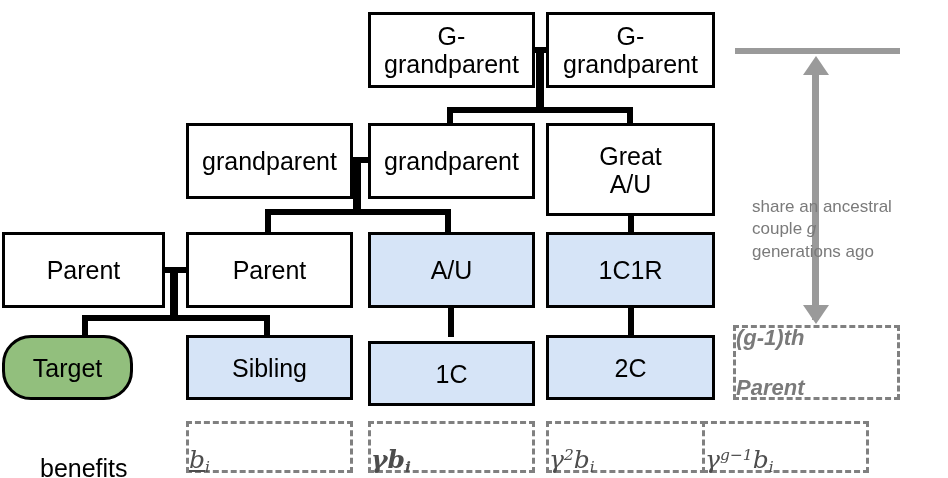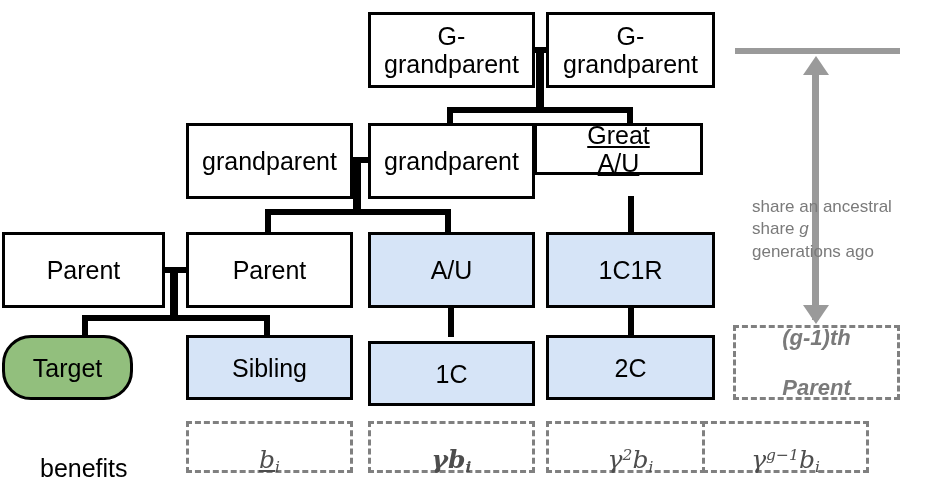--- a/index.html
+++ b/index.html
@@ -33,21 +33,21 @@
   .node.green { background: #92bf7d; }
   .node.blue  { background: #d6e4f7; }
 
   .dashbox {
     position: absolute;
     box-sizing: border-box;
     border: 3px dashed #808080;
     background: #ffffff;
     display: flex;
     align-items: center;
-    justify-content: center;
+    justify-content: flex-start;
     text-align: center;
     line-height: 1.15;
     color: #7a7a7a;
     white-space: pre-line;
     z-index: 3;
   }
   .dashbox.cousin {
     font-style: italic;
     font-weight: bold;
     font-size: 22px;
@@ -141,21 +141,21 @@
 
   <div class="edge" style="left:628px; top:305px; width:6px; height:32px;"></div>
 
   <div class="node" style="left:368px; top:12px; width:167px; height:76px;">G-
 grandparent</div>
   <div class="node" style="left:546px; top:12px; width:169px; height:76px;">G-
 grandparent</div>
 
   <div class="node" style="left:186px; top:123px; width:167px; height:76px;">grandparent</div>
   <div class="node" style="left:368px; top:123px; width:167px; height:76px;">grandparent</div>
-  <div class="node" style="left:534px; top:123px; width:169px; height:52px;text-decoration:underline;">Great
+  <div class="node" style="left:546px; top:123px; width:169px; height:93px;">Great
 A/U</div>
 
   <div class="node" style="left:2px; top:232px; width:163px; height:76px;">Parent</div>
   <div class="node" style="left:186px; top:232px; width:167px; height:76px;">Parent</div>
   <div class="node blue" style="left:368px; top:232px; width:167px; height:76px;">A/U</div>
   <div class="node blue" style="left:546px; top:232px; width:169px; height:76px;">1C1R</div>
 
   <div class="node green" style="left:2px; top:335px; width:131px; height:65px;border-radius:29px;">Target</div>
   <div class="node blue" style="left:186px; top:335px; width:167px; height:65px;">Sibling</div>
   <div class="node blue" style="left:368px; top:335px; width:167px; height:65px;margin-top:6px;">1C</div>
@@ -195,17 +195,17 @@
   </div>
 
   <div class="grey-bar" style="left:735px; top:48px; width:165px; height:6px;"></div>
 
   <div class="arrow-head up" style="left:803px; top:56px;"></div>
   <div class="grey-bar" style="left:812px; top:70px; width:7px; height:250px;"></div>
   <div class="arrow-head down" style="left:803px; top:305px;"></div>
 
   <div class="annot-text" style="left:752px; top:196px; width:160px;">
     <div>share an ancestral</div>
-    <div><span>share </span><span class="ital">g</span></div>
+    <div><span>couple </span><span class="ital">g</span></div>
     <div>generations ago</div>
   </div>
 
 </div>
 
 </body></html>

